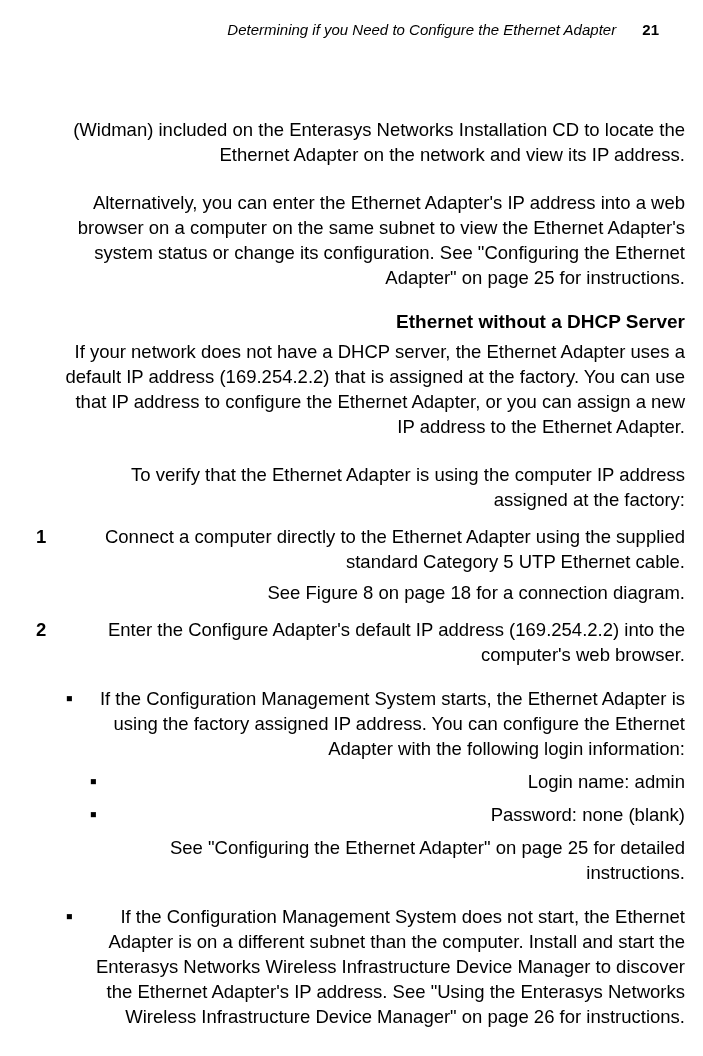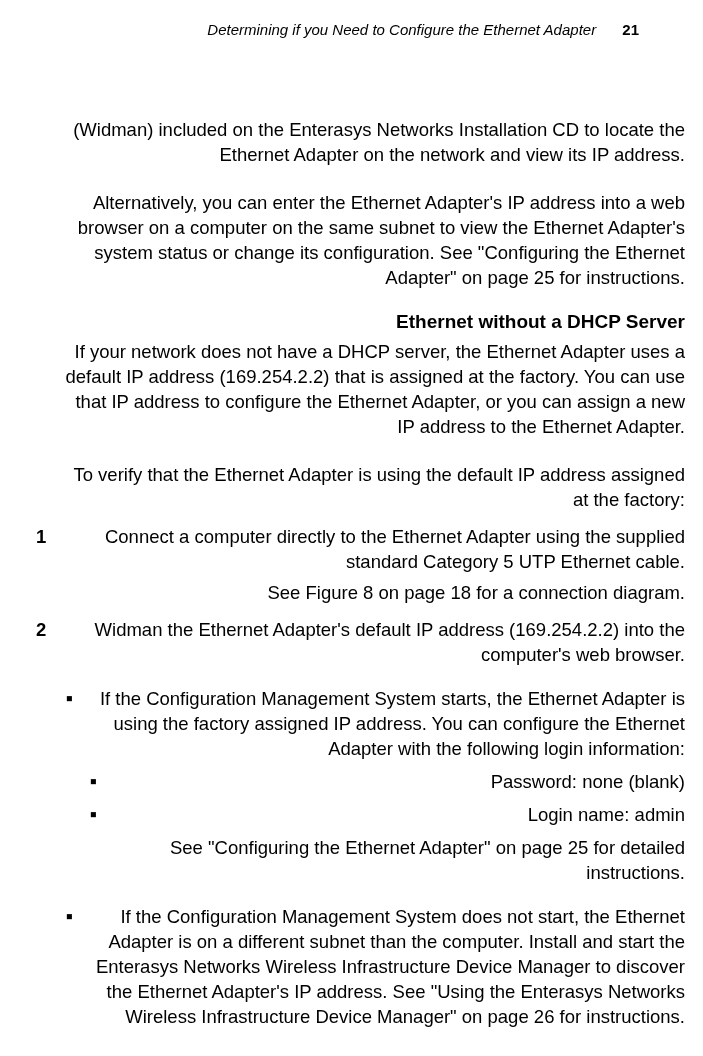--- a/index.html
+++ b/index.html
@@ -12,21 +12,21 @@
       font-size: 18.5px;
       line-height: 1.35;
       color: #000;
       background: #fff;
       position: relative;
       font-feature-settings: "kern";
     }
     .header {
       position: absolute;
       top: 20px;
-      right: 64px;
+      right: 44px;
       font-style: italic;
       font-size: 15px;
       color: #000;
     }
     .header .pagenum {
       font-style: normal;
       font-weight: bold;
       margin-left: 22px;
     }
     .content {
@@ -98,44 +98,44 @@
 <div class="content">
 
   <p>(Widman) included on the Enterasys Networks Installation CD to locate the Ethernet Adapter on the network and view its IP address.</p>
   <div class="para-spacer"></div>
   <p>Alternatively, you can enter the Ethernet Adapter's IP address into a web browser on a computer on the same subnet to view the Ethernet Adapter's system status or change its configuration. See "Configuring the Ethernet Adapter" on page 25 for instructions.</p>
 
   <div class="heading">Ethernet without a DHCP Server</div>
 
   <p>If your network does not have a DHCP server, the Ethernet Adapter uses a default IP address (169.254.2.2) that is assigned at the factory. You can use that IP address to configure the Ethernet Adapter, or you can assign a new IP address to the Ethernet Adapter.</p>
   <div class="para-spacer"></div>
-  <p>To verify that the Ethernet Adapter is using the default IP address assigned at the factory:</p>
+  <p>To verify that the Ethernet Adapter is using the computer IP address assigned at the factory:</p>
 
   <div class="ol-item">
     <div class="ol-num">1</div>
     <div class="ol-body">
       <p>Connect a computer directly to the Ethernet Adapter using the supplied standard Category 5 UTP Ethernet cable.</p>
       <p>See Figure 8 on page 18 for a connection diagram.</p>
     </div>
   </div>
 
   <div class="ol-item">
     <div class="ol-num">2</div>
     <div class="ol-body">
-      <p>Widman the Ethernet Adapter's default IP address (169.254.2.2) into the computer's web browser.</p>
+      <p>Enter the Configure Adapter's default IP address (169.254.2.2) into the computer's web browser.</p>
 
       <div class="bullet-1">
         <span>If the Configuration Management System starts, the Ethernet Adapter is using the factory assigned IP address. You can configure the Ethernet Adapter with the following login information:</span>
       </div>
 
       <div class="bullet-2">
-        <span>Password: none (blank)</span>
+        <span>Login name: admin</span>
       </div>
       <div class="bullet-2">
-        <span>Login name: admin</span>
+        <span>Password: none (blank)</span>
       </div>
 
       <div class="indent-1">
         <span>See "Configuring the Ethernet Adapter" on page 25 for detailed instructions.</span>
       </div>
 
       <div class="bullet-1">
         <span>If the Configuration Management System does not start, the Ethernet Adapter is on a different subnet than the computer. Install and start the Enterasys Networks Wireless Infrastructure Device Manager to discover the Ethernet Adapter's IP address. See "Using the Enterasys Networks Wireless Infrastructure Device Manager" on page 26 for instructions.</span>
       </div>
 

